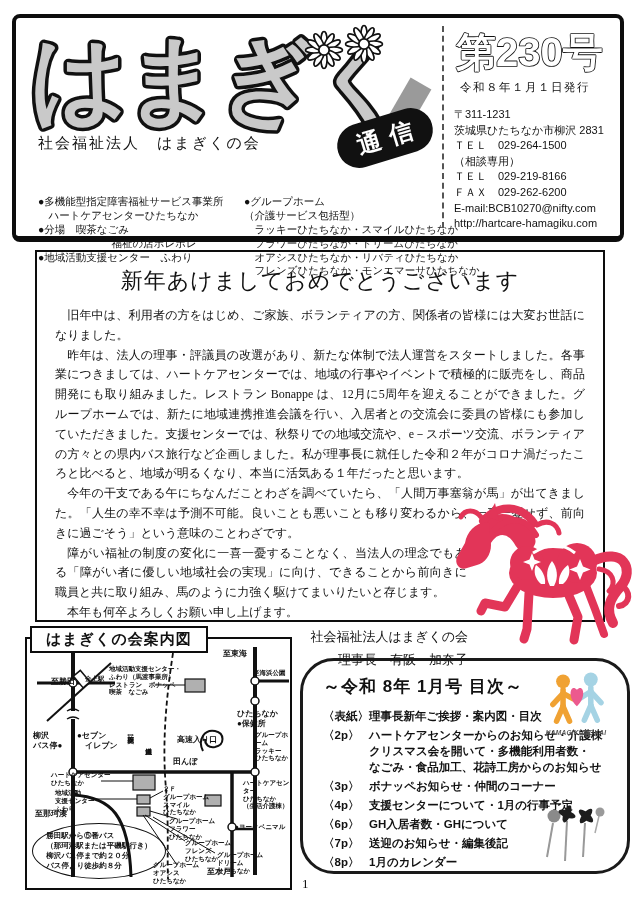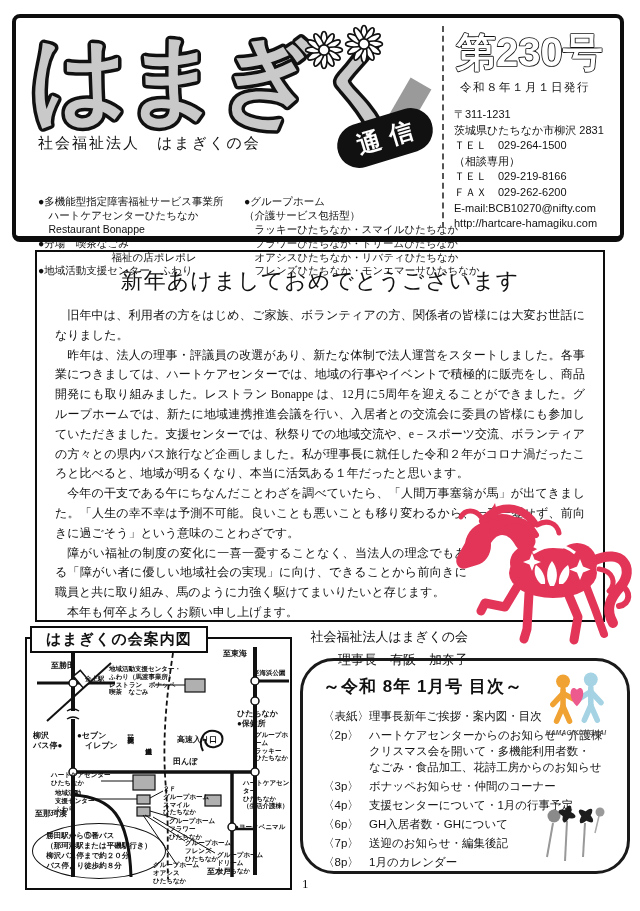--- a/index.html
+++ b/index.html
@@ -45,21 +45,21 @@
   .ml.lg{font-size:8px;}
   .ml.v{writing-mode:vertical-rl;}
   .bus-note{position:absolute;left:5px;top:184px;width:132px;height:54px;border:1.5px solid #111;border-radius:50%;
             display:flex;align-items:center;justify-content:center;font-size:7.5px;font-weight:bold;
             line-height:1.35;white-space:pre-line;z-index:3;}
 
   
   .toc-box{position:absolute;left:300px;top:658px;width:330px;height:216px;border:3px solid #1a1a1a;
            border-radius:34px;box-sizing:border-box;padding:12px 12px 0 20px;}
   .toc-title{font-size:17px;font-weight:bold;letter-spacing:1px;margin:2px 0 10px;}
-  .toc-row{display:flex;font-size:11.5px;font-weight:normal;line-height:16px;margin-bottom:3px;}
+  .toc-row{display:flex;font-size:11.5px;font-weight:bold;line-height:16px;margin-bottom:3px;}
   .toc-page{width:46px;flex:none;}
   .toc-text{white-space:pre-line;}
   .toc-logo{position:absolute;right:10px;top:10px;width:82px;text-align:center;}
   .toc-logo-text{font-size:6.5px;font-style:italic;font-weight:bold;color:#555;letter-spacing:.3px;}
   .toc-deco{position:absolute;right:22px;bottom:8px;}
 
   .page-num{position:absolute;left:302px;top:876px;font-family:"Liberation Serif",serif;font-size:13px;}
 </style>
 </head>
 <body>
@@ -101,21 +101,21 @@
       <div class="stamp-handle"></div>
       <div class="stamp-pill">
         <span class="stamp-text">通信</span>
       </div>
     </div>
 
     <div class="org-line">社会福祉法人　はまぎくの会</div>
 
     <div class="fac-list fac-left">
       
-    <div>●多機能型指定障害福祉サービス事業所</div><div>　ハートケアセンターひたちなか</div><div>　Restaurant Bonappe</div><div>●分場　喫茶なごみ</div><div>　　　　　　　福祉の店ポレポレ</div><div>●地域活動支援センター　ふわり</div></div>
+    <div>●多機能型指定障害福祉サービス事業所</div><div>　ハートケアセンターひたちなか</div><div>●分場　喫茶なごみ</div><div>　　　　　　　福祉の店ポレポレ</div><div>●地域活動支援センター　ふわり</div></div>
     <div class="fac-list fac-right">
       
     <div>●グループホーム</div><div>（介護サービス包括型）</div><div>　ラッキーひたちなか・スマイルひたちなか</div><div>　フラワーひたちなか・ドリームひたちなか</div><div>　オアシスひたちなか・リバティひたちなか</div><div>　フレンズひたちなか・モンエマーサひたちなか</div></div>
 
     <div class="header-divider"></div>
 
     <div class="issue-col">
       <svg width="160" height="50" viewBox="0 0 160 50">
         <text x="2" y="40" font-family="Liberation Sans, sans-serif" font-size="40" font-weight="bold" fill="#fff" stroke="#111" stroke-width="1.7" paint-order="stroke" stroke-linejoin="round">第230号</text>
       </svg>
@@ -232,21 +232,21 @@
           <path d="M74,142 L106,142"></path>
           <path d="M64,160 L110,160"></path>
         <path d="M136,152 L123,159"></path>
           <path d="M150,180 L123,172"></path>
           <path d="M158,202 L118,176"></path>
         <path d="M188,214 L126,178"></path>
           <path d="M150,226 L116,176"></path>
       </g>
     </svg>
 
-    <div class="ml lg" style="left:24px;top:22px">至勝田</div>
+    <div class="ml lg" style="left:24px;top:38px">至勝田</div>
     <div class="ml" style="left:58px;top:36px">金上駅</div>
     <div class="ml" style="left:150px;top:6px">至勝田駅</div>
     <div class="ml lg" style="left:196px;top:10px">至東海</div>
     <div class="ml" style="left:226px;top:30px">至海浜公園</div>
     <div class="ml" style="left:82px;top:26px">地域活動支援センター・
 ふわり（馬渡事業所）
 レストラン　ボナッペ
 喫茶　なごみ</div>
     <div class="ml lg" style="left:210px;top:70px">ひたちなか
 ●保健所</div>

